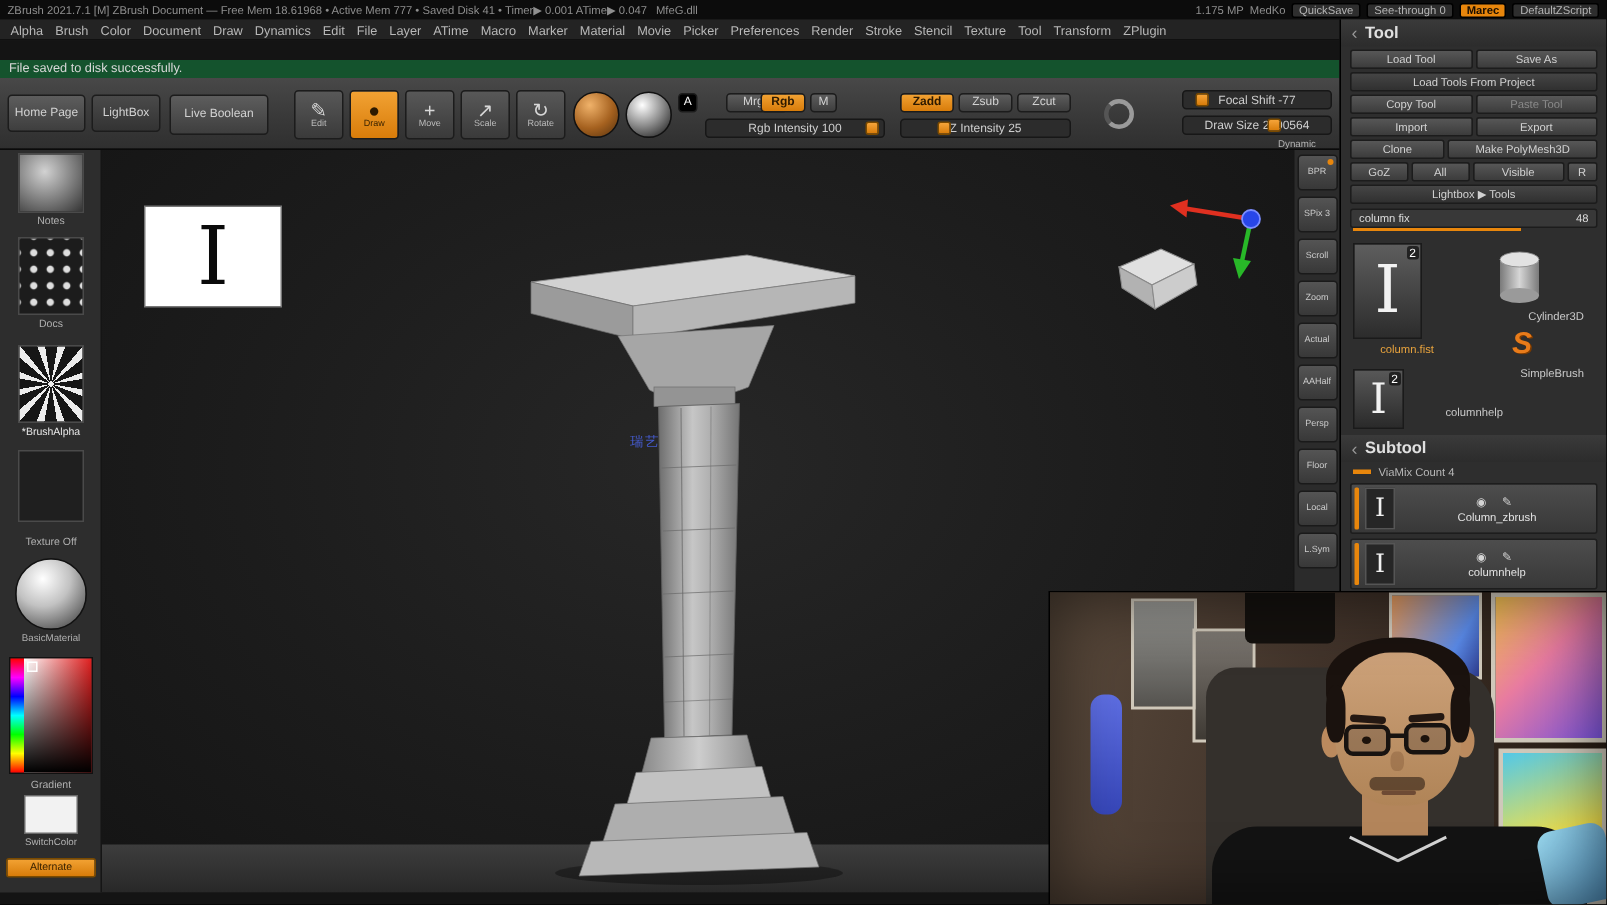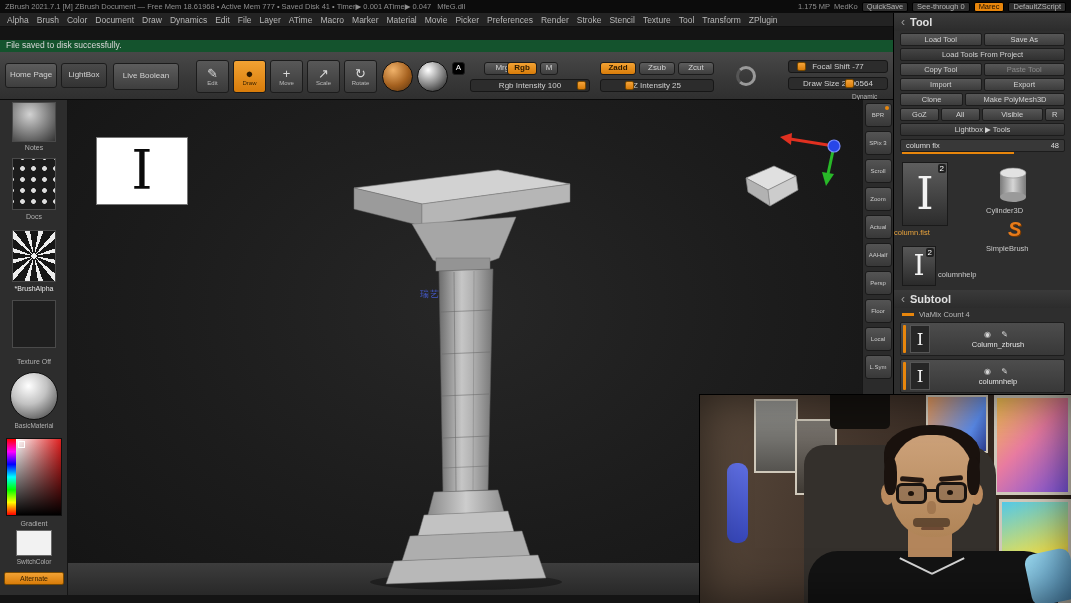--- a/index.html
+++ b/index.html
@@ -7,21 +7,21 @@
   .app{position:relative;width:1071px;height:603px;background:#141414;overflow:hidden;
        font-family:"Liberation Sans",sans-serif;color:#ccc}
 
   
   .titlebar{position:absolute;left:0;top:0;width:1071px;height:13px;background:#0c0c0c;
     color:#8f8f8f;font-size:7.5px;display:flex;align-items:center;gap:6px;padding:0 5px;
     white-space:nowrap;overflow:hidden}
   .tb-right{margin-left:auto;display:flex;gap:4px;align-items:center}
   .tb-btn{background:#2e2e2e;border:1px solid #000;border-radius:2px;padding:0 4px;color:#b5b5b5;
     height:10px;display:inline-flex;align-items:center}
-  .tb-btn.orange{background:#e8860c;color:#1a0e00;font-weight:normal}
+  .tb-btn.orange{background:#e8860c;color:#1a0e00;font-weight:bold}
 
   
   .menubar{position:absolute;left:0;top:13px;width:893px;height:14px;background:#232323;
     border-bottom:1px solid #101010;display:flex;align-items:center;padding:0 3px;
     font-size:8.5px;color:#b8b8b8;white-space:nowrap}
   .menubar span{padding:0 4px;cursor:default}
   .menubar2{position:absolute;left:0;top:27px;width:893px;height:13px;background:#1e1e1e;
     border-bottom:1px solid #0e0e0e;display:flex;align-items:center;padding:0 3px;
     font-size:8.5px;color:#b0b0b0}
   .menubar2 span{padding:0 5px}
@@ -109,21 +109,21 @@
   .pslider{position:relative;height:13px;margin:3px 6px 6px;background:#383838;border:1px solid #1c1c1c;
     border-radius:2px;display:flex;align-items:center;justify-content:space-between;
     padding:0 5px;font-size:7.5px;color:#ddd}
   .pslider .bar{position:absolute;left:1px;bottom:-3px;width:112px;height:2px;background:#e8860c}
   .thumbs{position:relative;height:132px}
   .bigthumb{position:absolute;left:8px;top:4px;width:46px;height:64px;border:1px solid #1a1a1a;
     background:linear-gradient(#5e5e5e,#2c2c2c);display:flex;align-items:center;justify-content:center}
   .bigthumb .glyph{font-family:"DejaVu Serif",serif;font-size:44px;color:#f2f2f2;line-height:1}
   .badge{position:absolute;right:1px;top:1px;font-size:8px;color:#fff;background:rgba(20,20,20,.8);
     padding:0 2px;border-radius:2px}
-  .tlabel{position:absolute;text-align:left;font-size:7.5px;color:#c9c9c9}
+  .tlabel{position:absolute;text-align:right;font-size:7.5px;color:#c9c9c9}
   .tlabel.orange{color:#e8a33d}
   .cyl{position:absolute;left:102px;top:8px;width:34px;height:38px}
   .smallthumb{position:absolute;left:8px;top:88px;width:34px;height:40px;border:1px solid #1a1a1a;
     background:linear-gradient(#585858,#2a2a2a);display:flex;align-items:center;justify-content:center}
   .smallthumb .glyph{font-family:"DejaVu Serif",serif;font-size:28px;color:#f2f2f2;line-height:1}
   .slogo{position:absolute;left:114px;top:60px;font-size:20px;font-weight:bold;font-style:italic;
     color:#e87b1a;text-shadow:1px 1px 0 #7a3a00}
   .st-meta{display:flex;align-items:center;gap:5px;margin:2px 8px;font-size:7.5px;color:#b8b8b8}
   .st-meta .tick{width:12px;height:3px;background:#e8860c}
   .st-row{height:34px;margin:3px 6px;background:linear-gradient(#4d4d4d,#383838);border:1px solid #1d1d1d;

